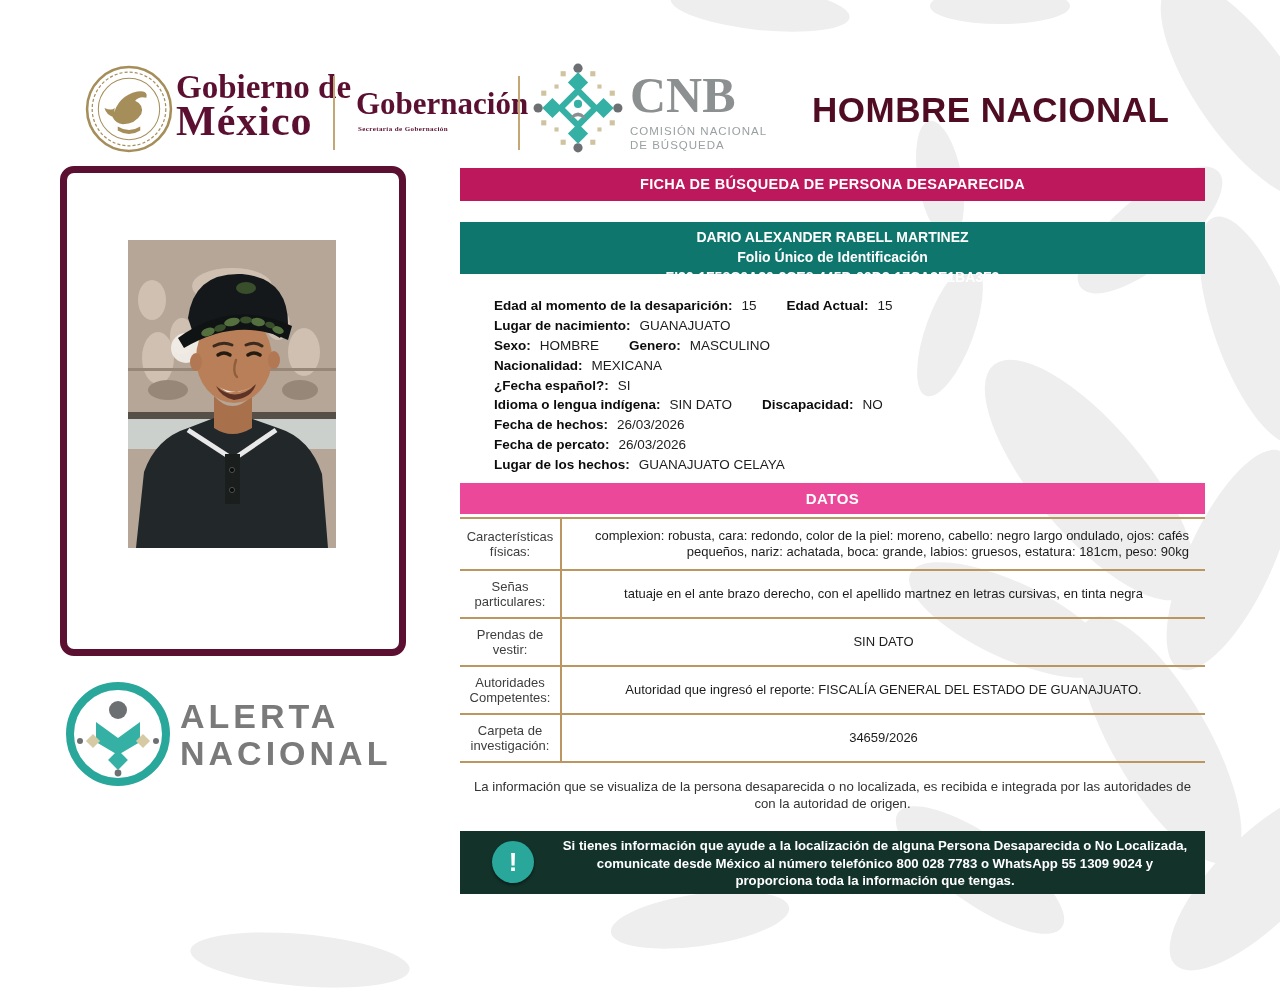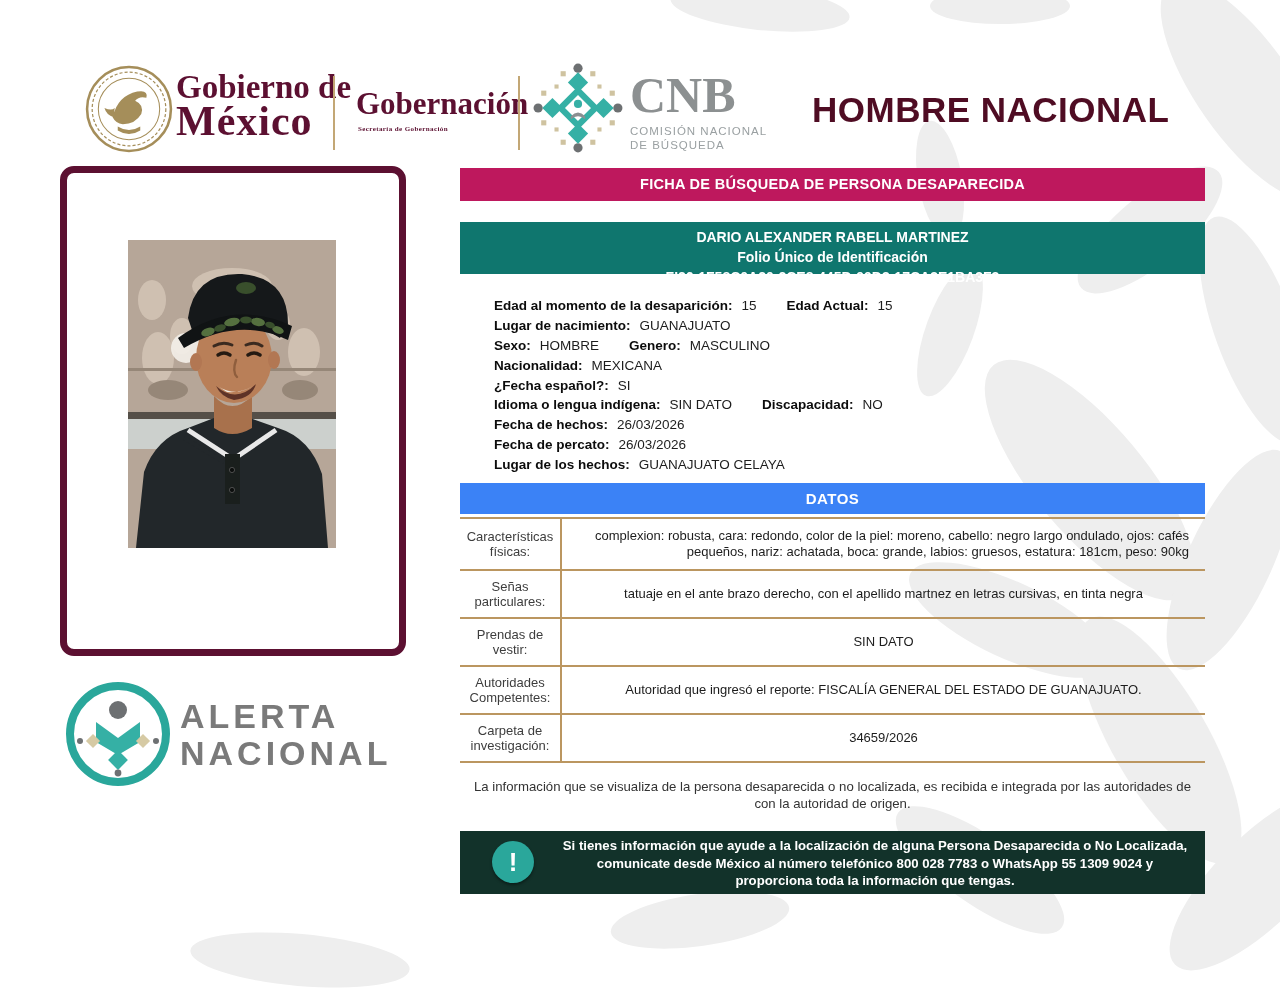--- a/index.html
+++ b/index.html
@@ -34,21 +34,21 @@
   .banner { top:168px; height:33px; background:#be185d; color:#ffffff; font-weight:bold; font-size:14.5px; text-align:center; line-height:33px; letter-spacing:0.3px; }
   .person-block { top:222px; height:52px; background:#0f766e; color:#ffffff; text-align:center; padding-top:5px; }
   .person-block div { font-weight:bold; font-size:14px; line-height:20px; }
 
   .fields { left:462px; top:298px; width:743px;margin-left:32px; }
   .frow { height:19.9px; font-size:13.5px; color:#111; white-space:nowrap; }
   .flabel { font-weight:bold; color:#0c0c0c; }
   .fvalue { margin-left:9px; color:#1d1d1d; }
   .fgap { margin-left:30px; }
 
-  .datos-bar { top:483px; height:31px; background:#3b82f6; color:#ffffff; font-weight:bold; font-size:15px; text-align:center; line-height:31px; letter-spacing:0.5px; }
+  .datos-bar { top:483px; height:31px; background:#ec4899; color:#ffffff; font-weight:bold; font-size:15px; text-align:center; line-height:31px; letter-spacing:0.5px; }
 
   .dtable { top:517px; border-bottom:2px solid #bb9660; }
   .trow { display:flex; border-top:2px solid #bb9660; min-height:48px; }
   .trow.tall { min-height:52px; }
   .tlabel { width:102px; border-right:2px solid #bb9660; display:flex; align-items:center; justify-content:center; text-align:center; font-size:13px; color:#3d3d3d; line-height:15px; padding:6px 4px; }
   .tvalue { flex:1; display:flex; align-items:center; justify-content:center; text-align:right; font-size:13px; color:#1c1c1c; line-height:16px; padding:6px 16px; }
 
   .disclaimer { top:778px; text-align:center; font-size:13.2px; color:#333333; line-height:17px; }
 
   .footer { top:831px; height:63px; background:#12322a; }

